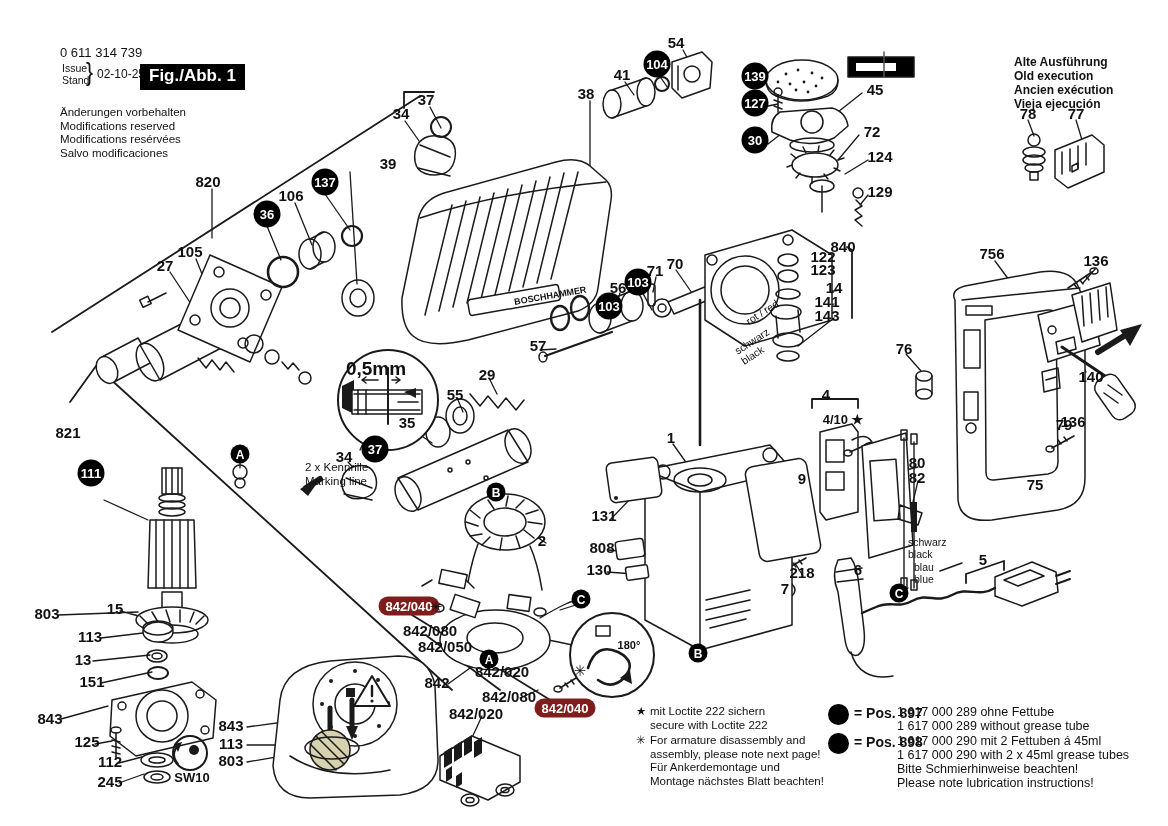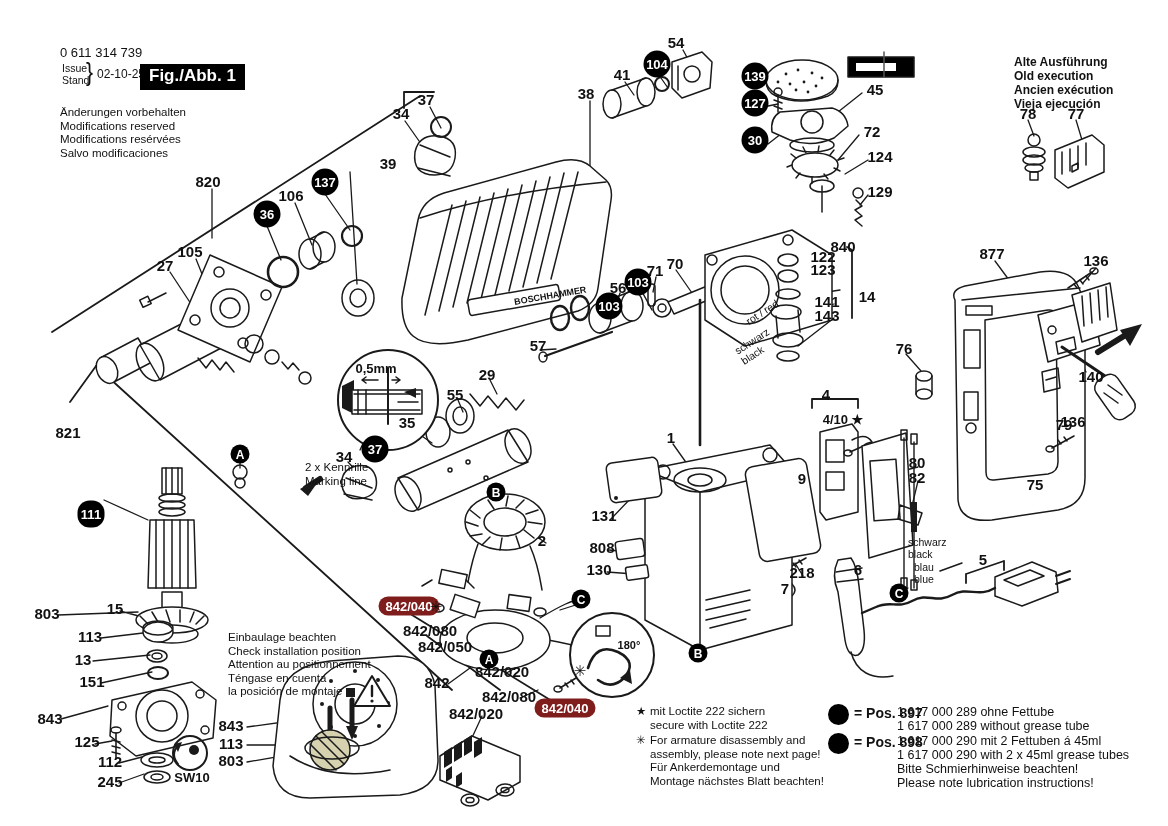--- a/index.html
+++ b/index.html
@@ -440,57 +440,57 @@
       <span class="co badge" style="left: 325px; top: 182px;">137</span>
       <span class="co plain" style="left: 291px; top: 195px;">106</span>
       <span class="co badge" style="left: 267px; top: 214px;">36</span>
       <span class="co plain" style="left: 208px; top: 181px;">820</span>
       <span class="co plain" style="left: 190px; top: 251px;">105</span>
       <span class="co plain" style="left: 165px; top: 265px;">27</span>
       <span class="co plain" style="left: 68px; top: 396px; margin-top: 36px;">821</span>
       <span class="co plain" style="left: 843px; top: 246px;">840</span>
       <span class="co plain" style="left: 823px; top: 256px;">122</span>
       <span class="co plain" style="left: 823px; top: 269px;">123</span>
-      <span class="co plain" style="left: 834px; top: 296px; margin-left: 33px;">14</span>
+      <span class="co plain" style="left: 834px; top: 287px;">14</span>
       <span class="co plain" style="left: 827px; top: 301px;">141</span>
       <span class="co plain" style="left: 827px; top: 315px;">143</span>
-      <span class="co plain" style="left: 992px; top: 253px;">877</span>
+      <span class="co plain" style="left: 992px; top: 253px;">756</span>
       <span class="co plain" style="left: 1096px; top: 260px;">136</span>
       <span class="co plain" style="left: 675px; top: 263px;">70</span>
       <span class="co plain" style="left: 655px; top: 270px;">71</span>
       <span class="co plain" style="left: 618px; top: 287px;">56</span>
       <span class="co badge" style="left: 638px; top: 282px;">103</span>
       <span class="co badge" style="left: 609px; top: 306px;">103</span>
       <span class="co plain" style="left: 538px; top: 345px;">57</span>
       <span class="co plain" style="left: 487px; top: 374px;">29</span>
       <span class="co plain" style="left: 455px; top: 394px;">55</span>
       <span class="co plain" style="left: 407px; top: 422px;">35</span>
       <span class="co plain" style="left: 344px; top: 456px;">34</span>
       <span class="co badge" style="left: 375px; top: 449px;">37</span>
-      <span class="co plain" style="left: 376px; top: 368px; font-size: 13px;">0,5mm</span>
+      <span class="co plain" style="left: 376px; top: 368px; font-size: 19px;">0,5mm</span>
       <span class="co plain" style="left: 904px; top: 348px;">76</span>
       <span class="co plain" style="left: 1091px; top: 376px;">140</span>
       <span class="co plain" style="left: 1064px; top: 391px; margin-top: 33px;">79</span>
       <span class="co plain" style="left: 1073px; top: 421px;">136</span>
       <span class="co plain" style="left: 1035px; top: 484px;">75</span>
       <span class="co plain" style="left: 826px; top: 394px;">4</span>
       <span class="co plain" style="left: 843px; top: 419px; font-size: 13px;">4/10 ★</span>
       <span class="co plain" style="left: 917px; top: 462px;">80</span>
       <span class="co plain" style="left: 917px; top: 477px;">82</span>
       <span class="co plain" style="left: 671px; top: 437px;">1</span>
       <span class="co plain" style="left: 802px; top: 478px;">9</span>
       <span class="co plain" style="left: 604px; top: 515px;">131</span>
       <span class="co plain" style="left: 602px; top: 547px;">808</span>
       <span class="co plain" style="left: 599px; top: 569px;">130</span>
       <span class="co plain" style="left: 802px; top: 572px;">218</span>
       <span class="co plain" style="left: 785px; top: 588px;">7</span>
       <span class="co plain" style="left: 858px; top: 569px;">6</span>
       <span class="co plain" style="left: 542px; top: 540px;">2</span>
       <span class="co plain" style="left: 983px; top: 559px;">5</span>
-      <span class="co badge" style="left: 91px; top: 514px; border-radius: 12px;">111</span>
+      <span class="co badge" style="left: 91px; top: 473px;">111</span>
       <span class="co plain" style="left: 47px; top: 613px;">803</span>
       <span class="co plain" style="left: 115px; top: 608px;">15</span>
       <span class="co plain" style="left: 90px; top: 636px;">113</span>
       <span class="co plain" style="left: 83px; top: 659px;">13</span>
       <span class="co plain" style="left: 92px; top: 681px;">151</span>
       <span class="co plain" style="left: 50px; top: 718px;">843</span>
       <span class="co plain" style="left: 87px; top: 741px;">125</span>
       <span class="co plain" style="left: 110px; top: 761px;">112</span>
       <span class="co plain" style="left: 110px; top: 781px;">245</span>
       <span class="co plain" style="left: 192px; top: 777px; font-size: 13px;">SW10</span>
@@ -525,27 +525,20 @@
       <div class="blk" style="left: 60px; top: 106px;">
         <div>Änderungen vorbehalten</div>
         <div>Modifications reserved</div>
         <div>Modifications resérvées</div>
         <div>Salvo modificaciones</div>
       </div>
       <div class="blk" style="left: 305px; top: 461px;">
         <div>2 x Kennrille</div>
         <div>Marking line</div>
       </div>
-      <div class="blk" style="left: 228px; top: 631px;">
-        <div>Einbaulage beachten</div>
-        <div>Check installation position</div>
-        <div>Attention au positionnement</div>
-        <div>Téngase en cuenta</div>
-        <div>la posición de montaje</div>
-      </div>
       <div class="blk" style="left: 650px; top: 705px;">
         <span class="bullet">★</span>
         <div>mit Loctite 222 sichern</div>
         <div>secure with Loctite 222</div>
       </div>
       <div class="blk" style="left: 650px; top: 734px;">
         <span class="bullet">✳</span>
         <div>For armature disassembly and</div>
         <div>assembly, please note next page!</div>
         <div>Für Ankerdemontage und</div>

